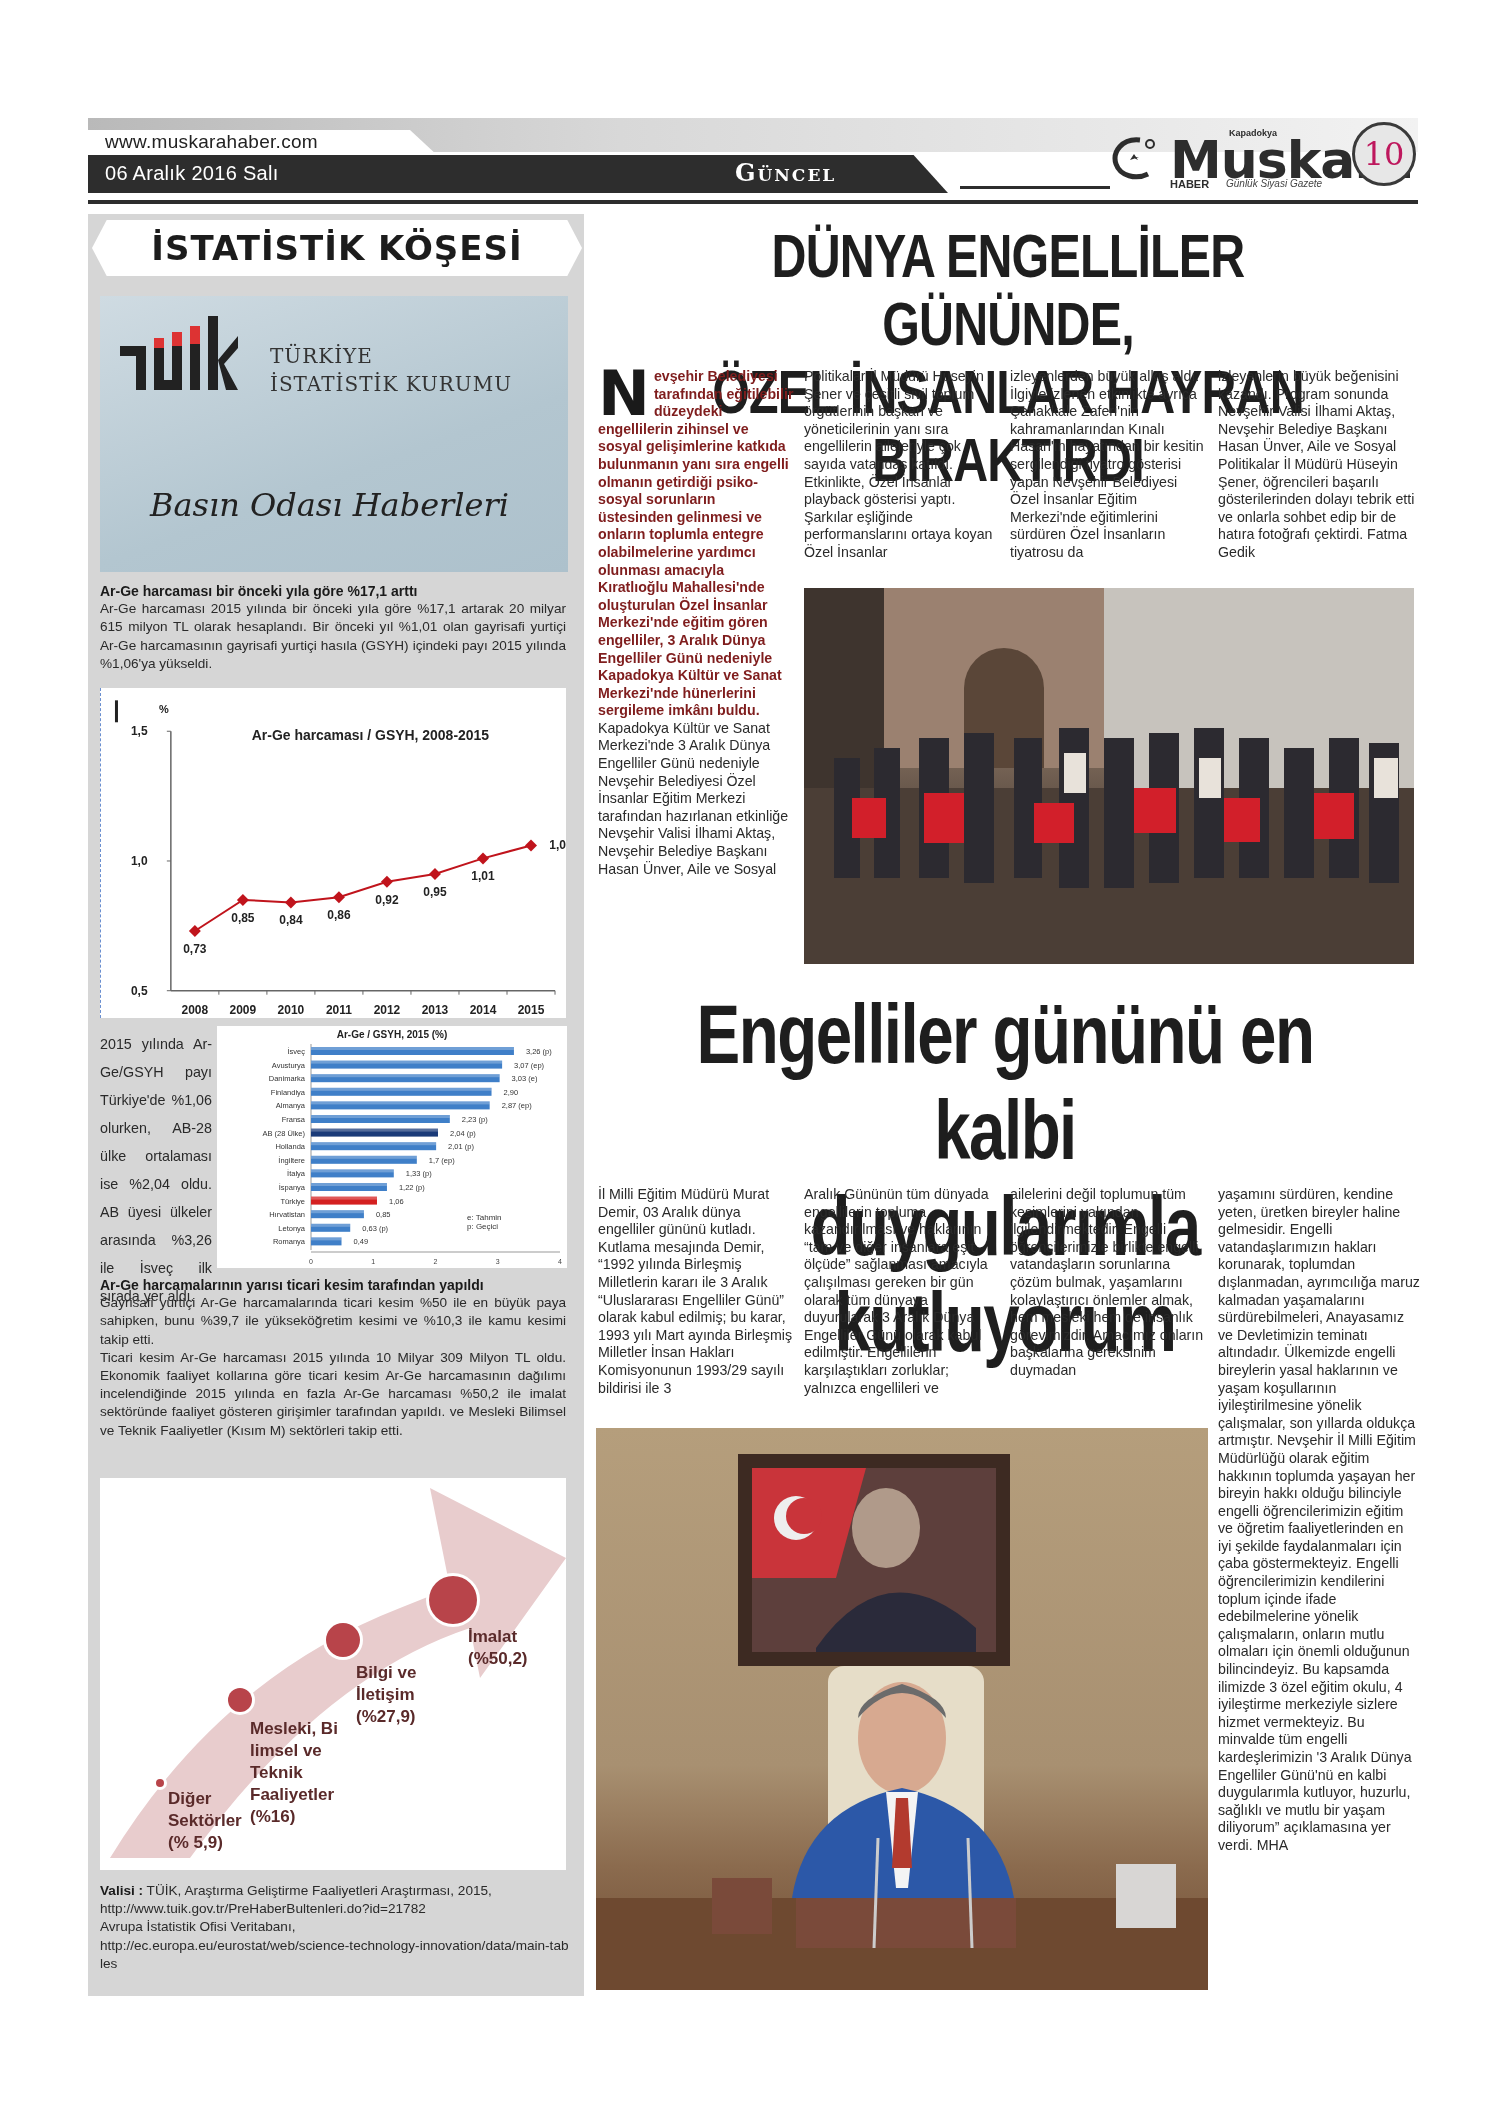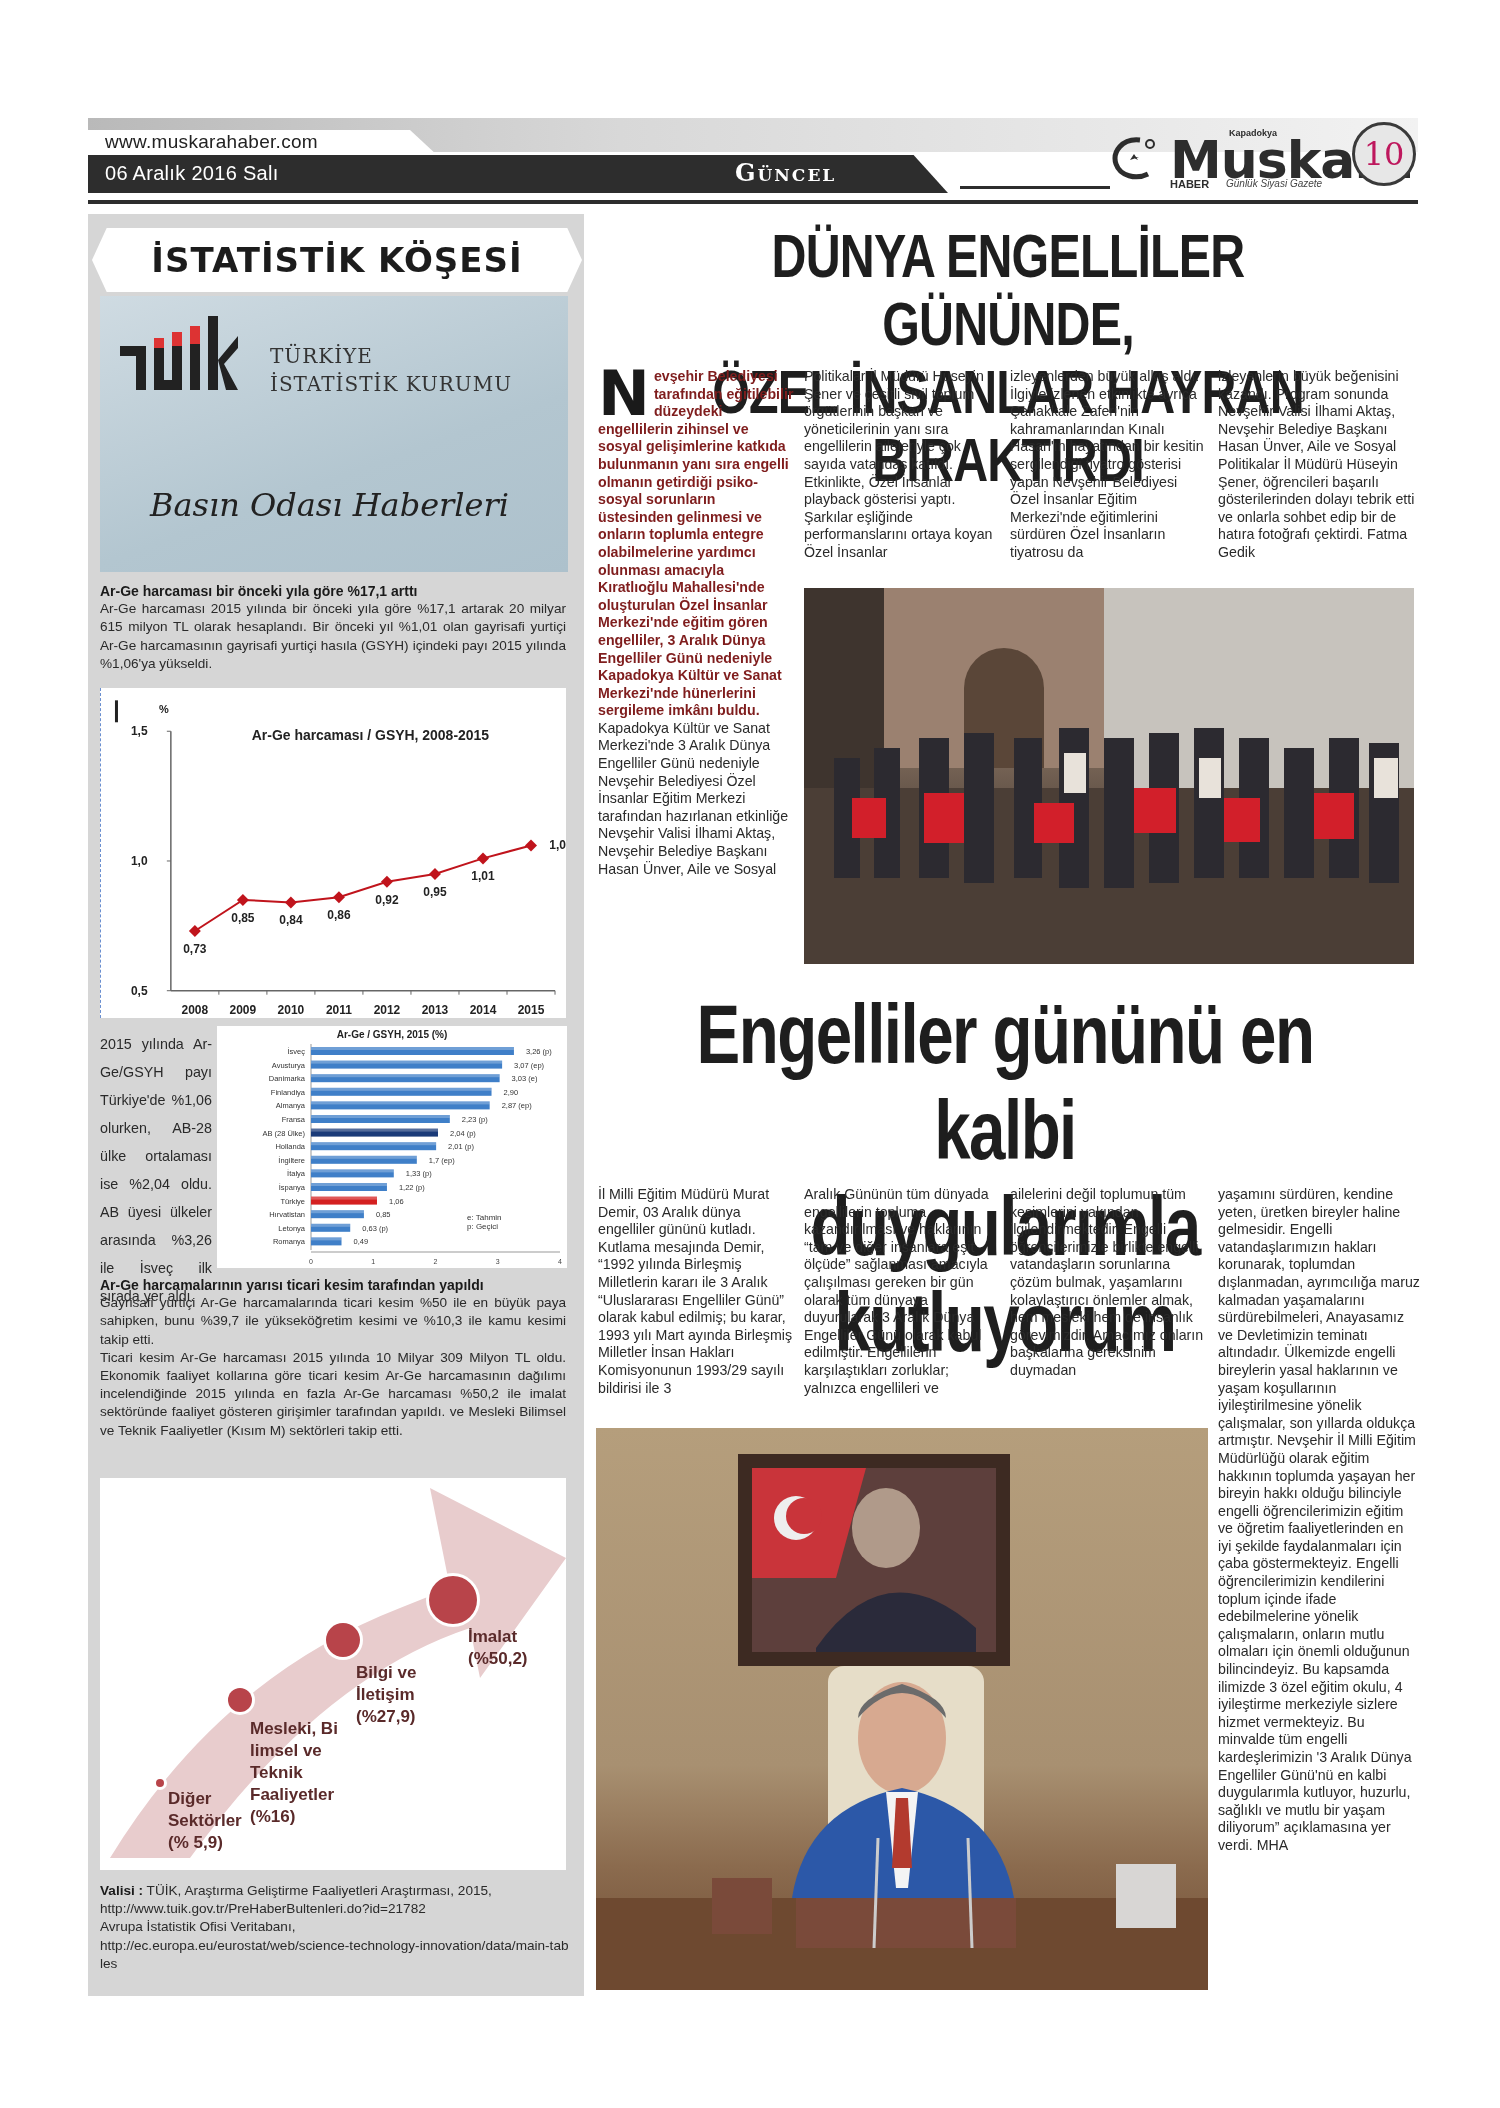--- a/index.html
+++ b/index.html
@@ -26,21 +26,21 @@
   .hdr-logo .haber { position: absolute; left: 60px; top: 50px; font-size: 11px; font-weight: bold; color: #2d2d2d; }
   .hdr-logo .tag { position: absolute; left: 116px; top: 50px; font-size: 10px; font-style: italic; color: #444;
     font-family: Liberation Sans, sans-serif; }
   .hdr-logo .swirl { position: absolute; left: 0; top: 6px; width: 58px; height: 48px; }
   .hdr-page { position: absolute; left: 1352px; top: 122px; width: 64px; height: 64px; border-radius: 50%;
     border: 3px solid #3a3a3a; background: #e7e7e7; display: flex; align-items: center; justify-content: center;
     font-family: "DejaVu Serif", serif; font-size: 32px; color: #be185d; }
 
   
   .left-col { position: absolute; left: 88px; top: 214px; width: 496px; height: 1782px; background: #d6d6d6; }
-  .stat-banner { position: absolute; left: 92px; top: 228px; width: 490px; height: 64px; background: #fff;
+  .stat-banner { position: absolute; left: 92px; top: 220px; width: 490px; height: 56px; background: #fff;
     clip-path: polygon(3% 0, 97% 0, 100% 50%, 97% 100%, 3% 100%, 0 50%); display: flex; align-items: center;
     justify-content: center; text-align: right; }
   .stat-banner span { font-family: "DejaVu Sans", sans-serif; font-weight: bold; font-size: 34px; color: #1c1c1c;
     letter-spacing: 1px; }
   .tuik-box { position: absolute; left: 100px; top: 296px; width: 468px; height: 276px;
     background: linear-gradient(160deg, #cfdbe2 0%, #b3c6d0 60%, #adc1cc 100%); }
   .tuik-logo { position: absolute; left: 20px; top: 20px; width: 120px; height: 80px; }
   .tuik-name { position: absolute; left: 170px; top: 46px; font-family: "DejaVu Serif", serif; font-size: 20px;
     color: #333; letter-spacing: 1px; line-height: 28px; }
   .tuik-basin { position: absolute; left: 50px; top: 190px; font-family: "DejaVu Serif", serif; font-style: italic;

